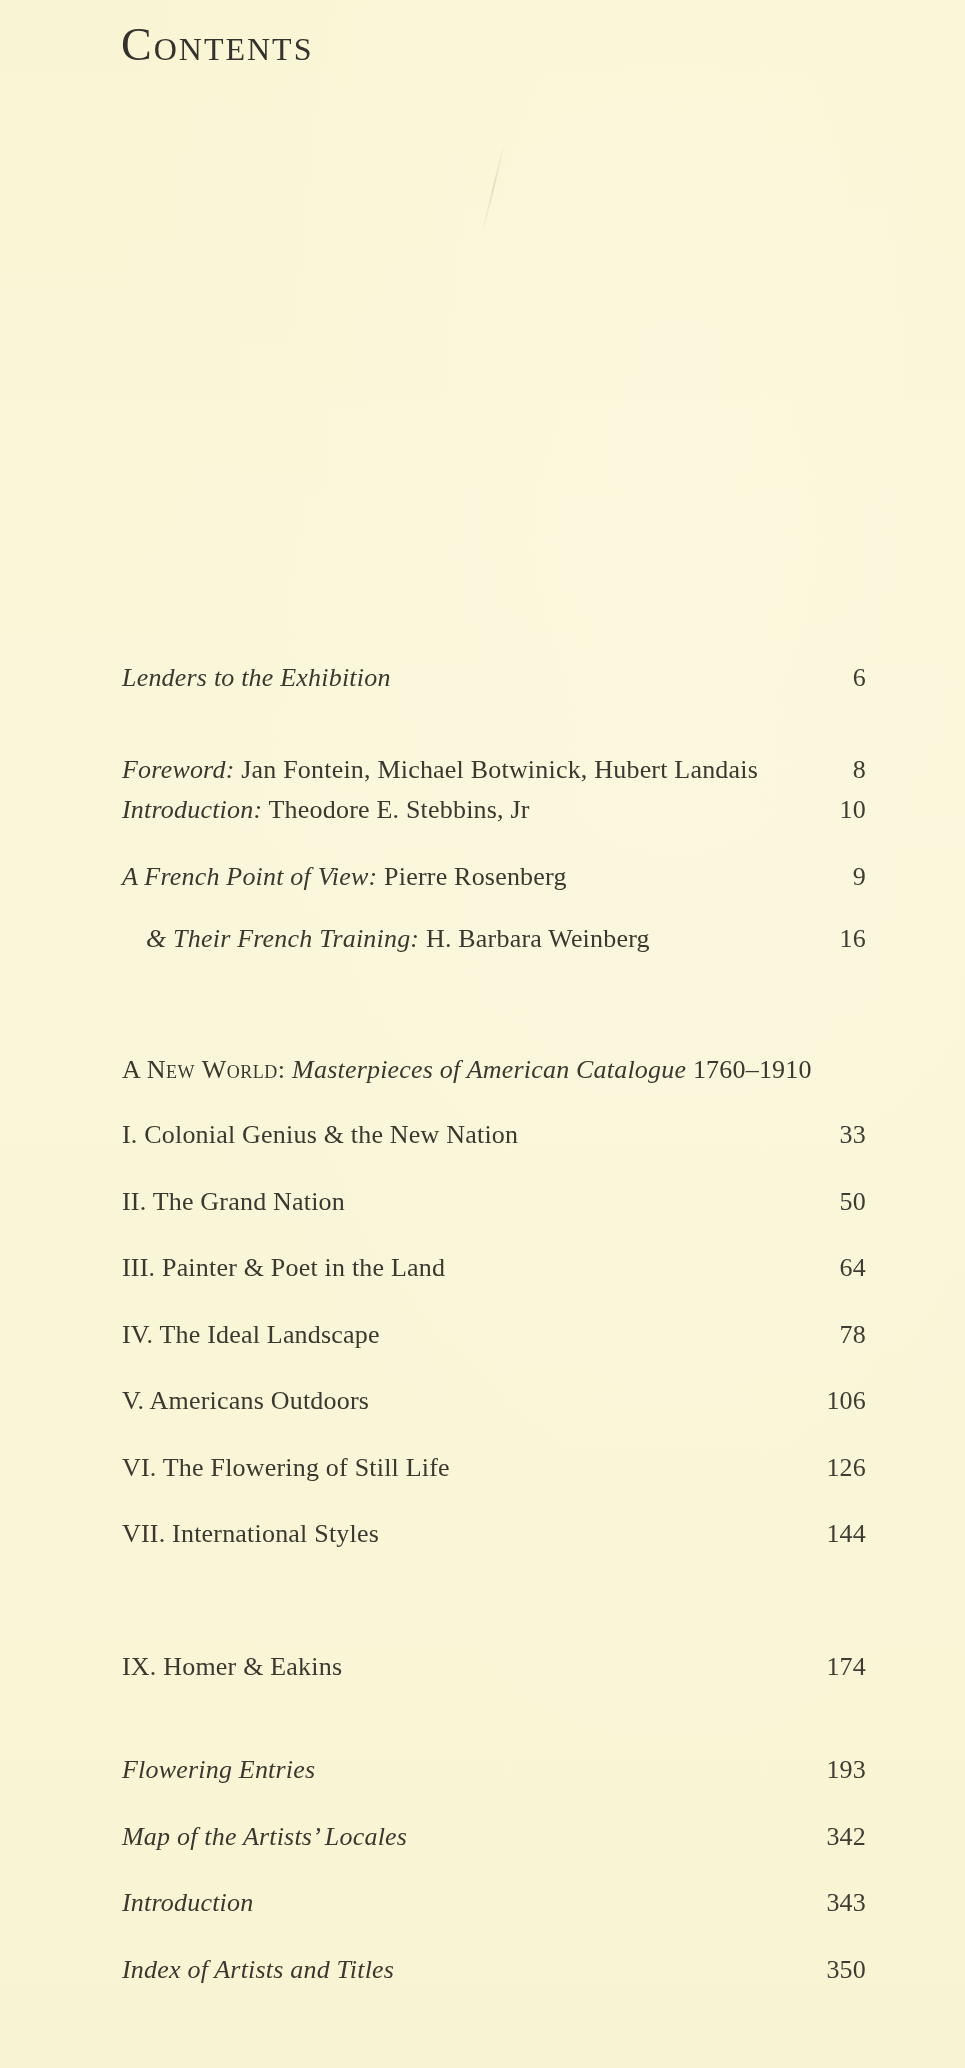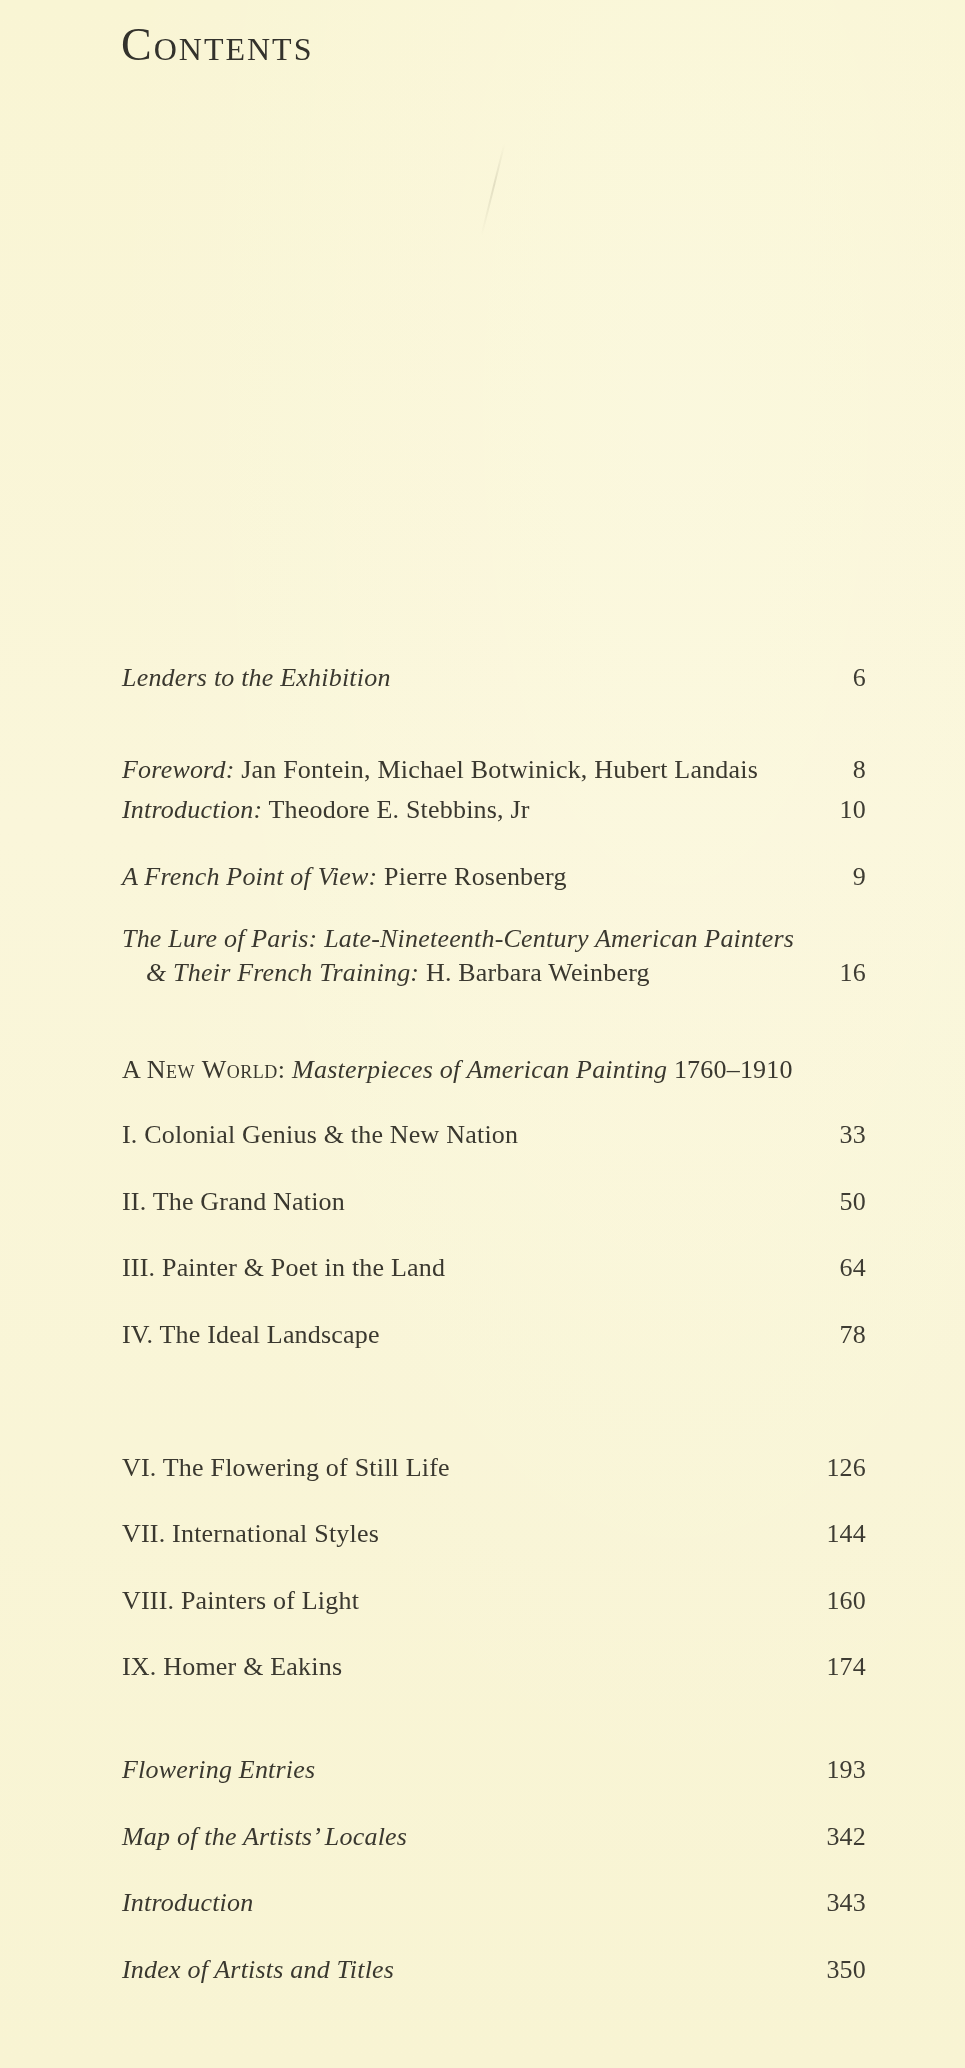--- a/index.html
+++ b/index.html
@@ -75,57 +75,56 @@
     <span class="pg">10</span>
   </div>
 
   <div class="row" style="top:860px">
     <span class="text"><span class="it">A French Point of View:</span><span> Pierre Rosenberg</span></span>
     <span class="pg">9</span>
   </div>
 
   <div class="row twolines" style="top:922px">
     <span class="text">
-      <span class="line it">The Lure of Paris: Late-Nineteenth-Century American Painters</span>
       <span class="line indent"><span class="it">&amp; Their French Training:</span><span> H. Barbara Weinberg</span></span>
     </span>
     <span class="pg">16</span>
   </div>
 
   <div class="row header-row" style="top:1053px">
-    <span class="text"><span class="sc">A New World:</span><span class="it"> Masterpieces of American Painting </span><span class="pg-dates">1760–1910</span></span>
+    <span class="text"><span class="sc">A New World:</span><span class="it"> Masterpieces of American Catalogue </span><span class="pg-dates">1760–1910</span></span>
   </div>
 
   <div class="row" style="top:1118px">
     <span class="text">I. Colonial Genius &amp; the New Nation</span>
     <span class="pg">33</span>
   </div>
   <div class="row" style="top:1185px">
     <span class="text">II. The Grand Nation</span>
     <span class="pg">50</span>
   </div>
   <div class="row" style="top:1251px">
     <span class="text">III. Painter &amp; Poet in the Land</span>
     <span class="pg">64</span>
   </div>
   <div class="row" style="top:1318px">
     <span class="text">IV. The Ideal Landscape</span>
     <span class="pg">78</span>
   </div>
+  <div class="row" style="top:1384px">
+    <span class="text">V. Americans Outdoors</span>
+    <span class="pg">106</span>
+  </div>
   <div class="row" style="top:1451px">
     <span class="text">VI. The Flowering of Still Life</span>
     <span class="pg">126</span>
   </div>
   <div class="row" style="top:1517px">
     <span class="text">VII. International Styles</span>
     <span class="pg">144</span>
-  </div>
-  <div class="row" style="top:1584px">
-    <span class="text">VIII. Painters of Light</span>
-    <span class="pg">160</span>
   </div>
   <div class="row" style="top:1650px">
     <span class="text">IX. Homer &amp; Eakins</span>
     <span class="pg">174</span>
   </div>
 
   <div class="row" style="top:1753px">
     <span class="text it">Flowering Entries</span>
     <span class="pg">193</span>
   </div>

